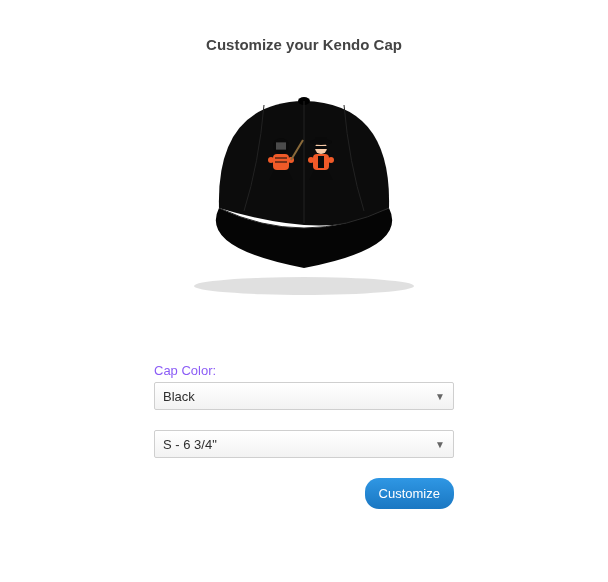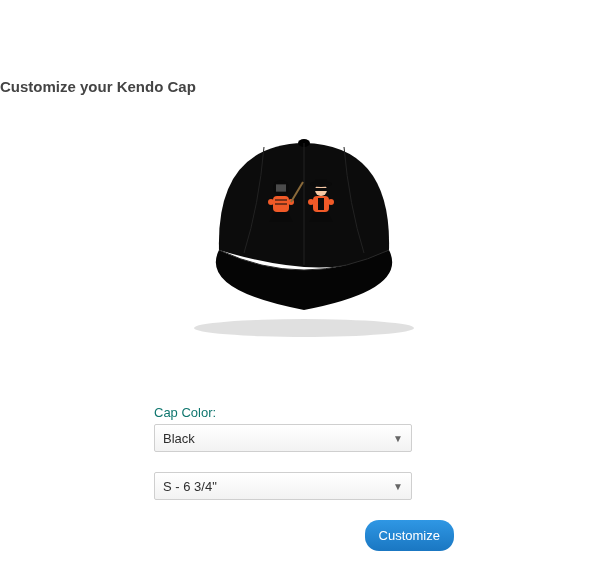--- a/index.html
+++ b/index.html
@@ -5,45 +5,46 @@
   * { box-sizing: border-box; margin: 0; padding: 0; }
   body {
     width: 608px;
     height: 582px;
     font-family: Arial, Helvetica, sans-serif;
     background: #fff;
     color: #2e2e2e;
     position: relative;
   }
   .title {
+    text-align: center;
     font-weight: bold;
     color: #444;
     font-size: 15px;
-    padding-top: 78px;
+    padding-top: 36px;
     padding-bottom: 20px;
   }
   .cap-area {
     position: relative;
     width: 260px;
     height: 230px;
     margin: 0 auto;
   }
   .cap-svg { display:block; margin: 0 auto; }
   .form-area {
     width: 300px;
     margin: 60px auto 0 auto;
   }
   .field-label {
     font-size: 13px;
-    color: #0f766e;
+    color: #8b5cf6;
     margin-bottom: 4px;
   }
   .select-wrap {
     position: relative;
-    width: 258px;
+    width: 300px;
     height: 28px;
     border: 1px solid #cfcfcf;
     background: linear-gradient(#ffffff, #f2f2f2);
     border-radius: 2px;
     margin-bottom: 20px;
     display: flex;
     align-items: center;
     padding: 0 8px;
     cursor: default;
   }

